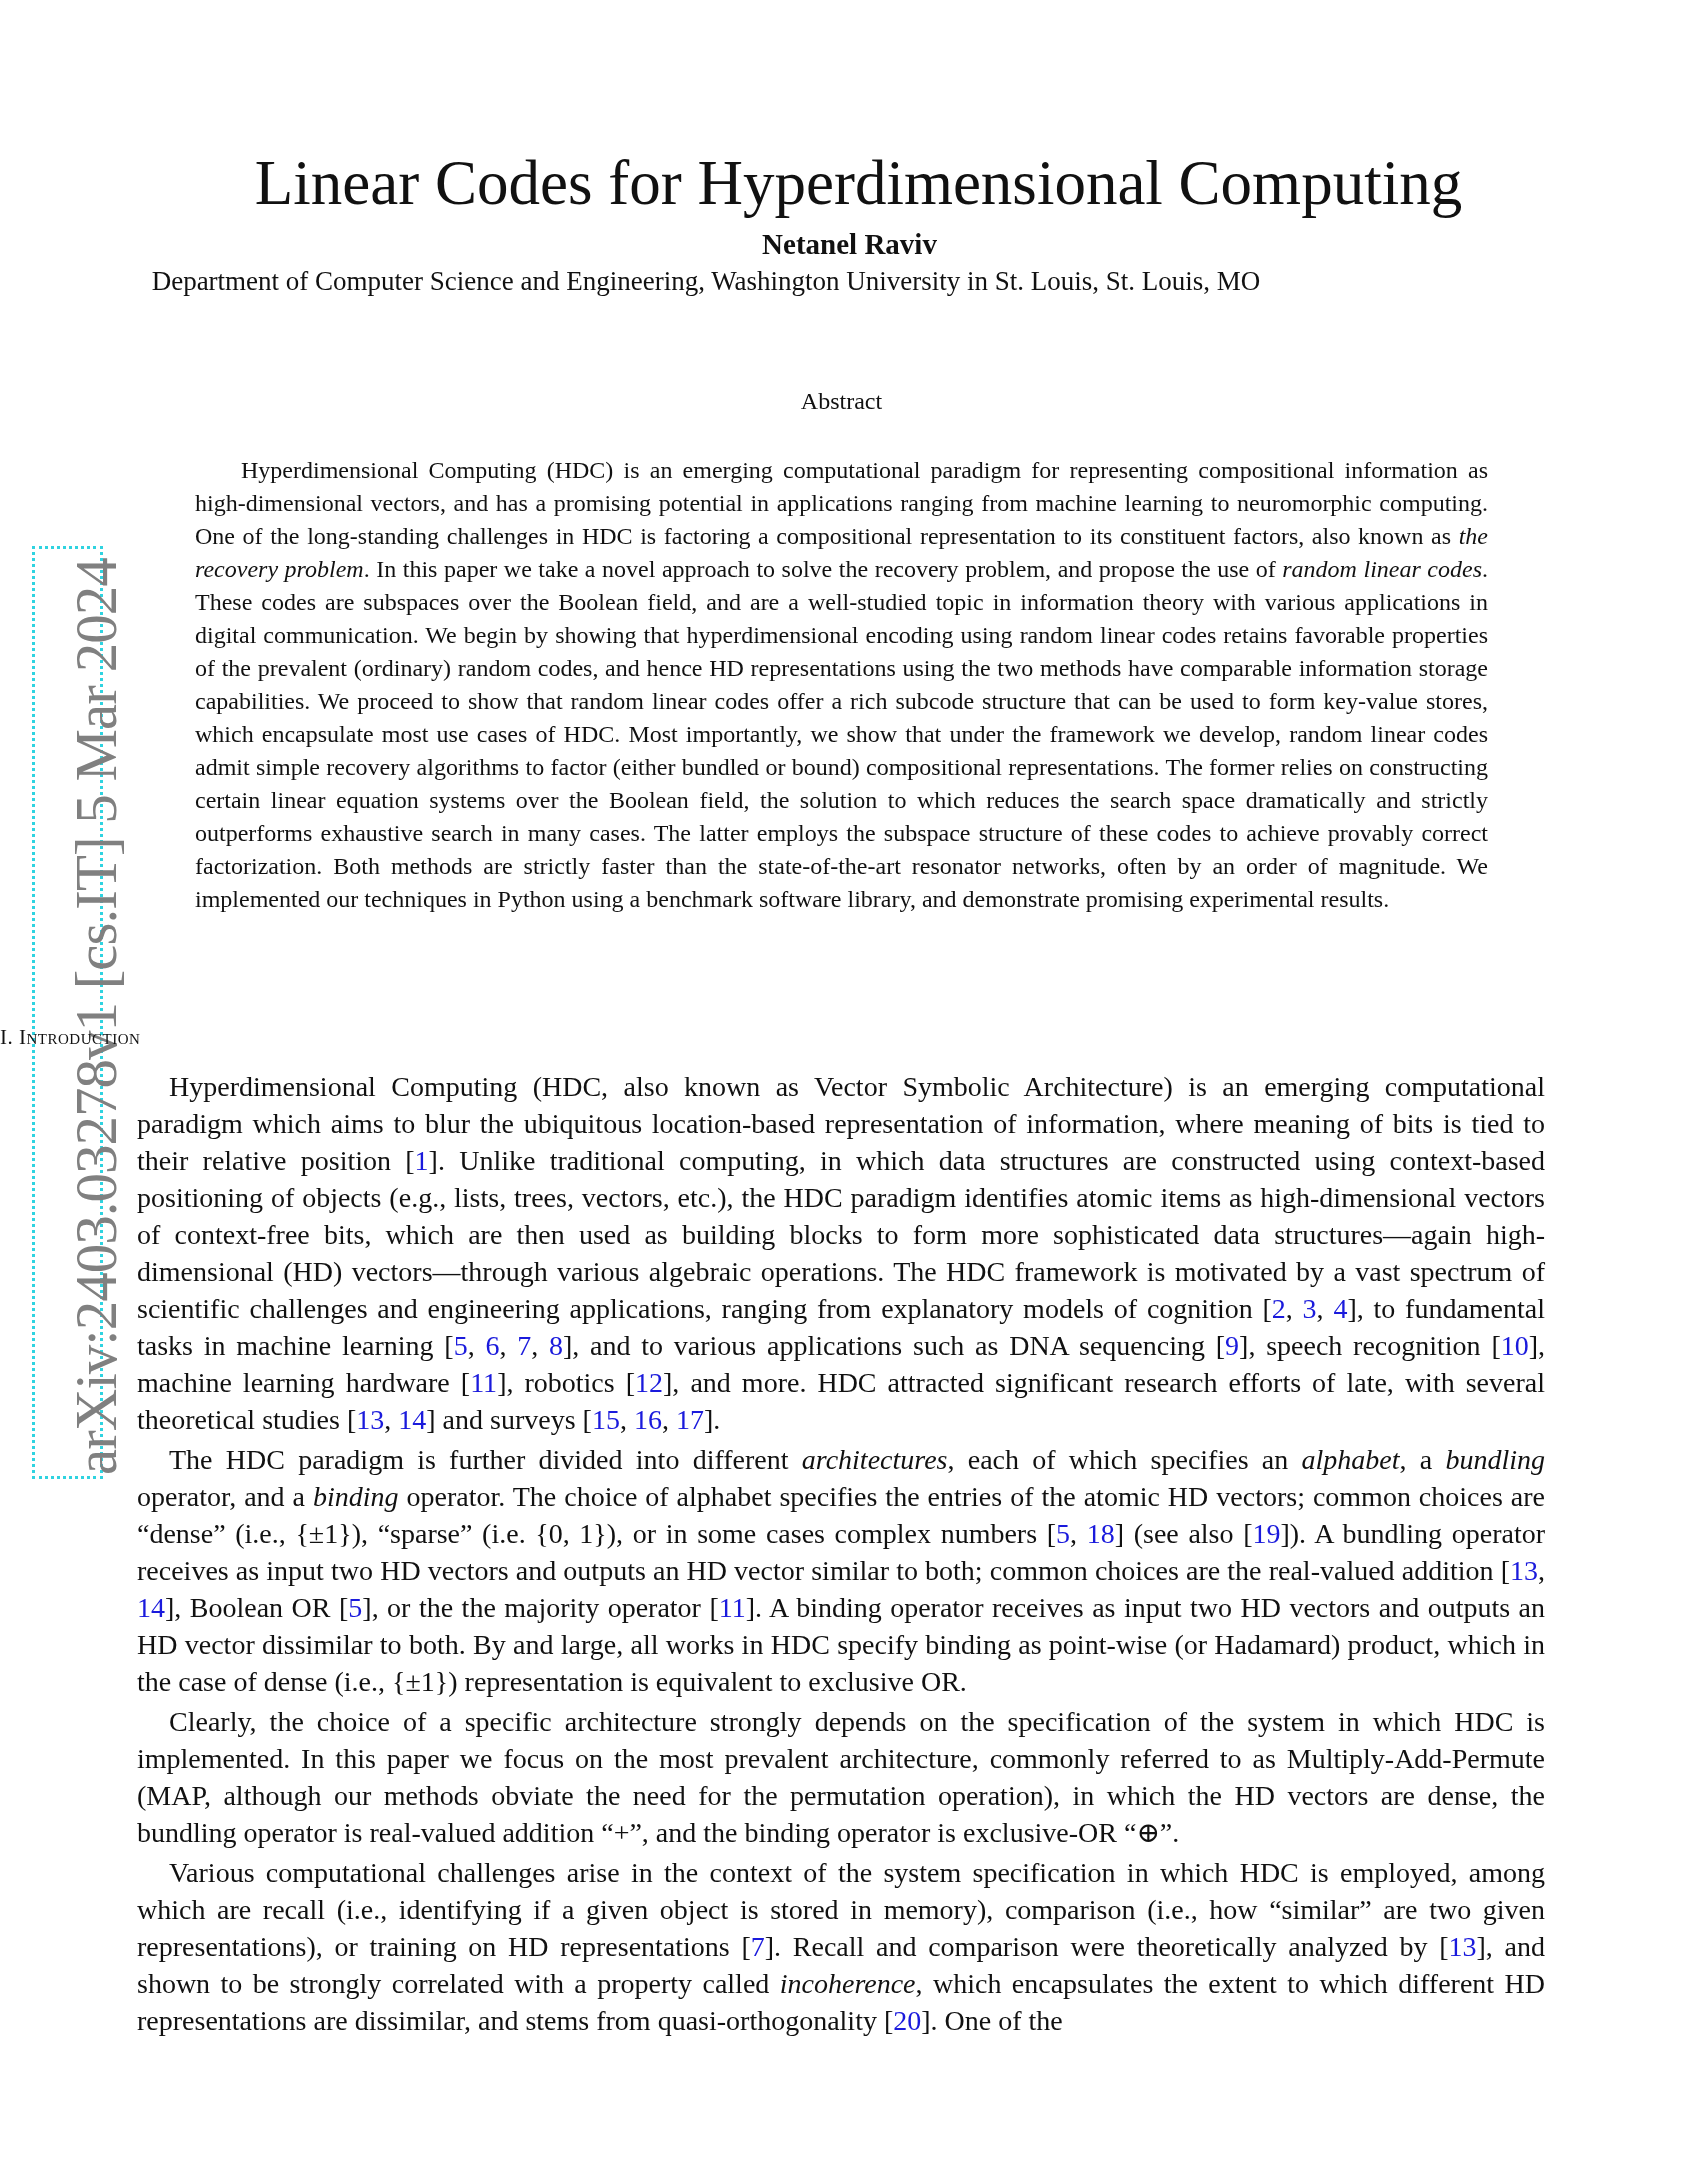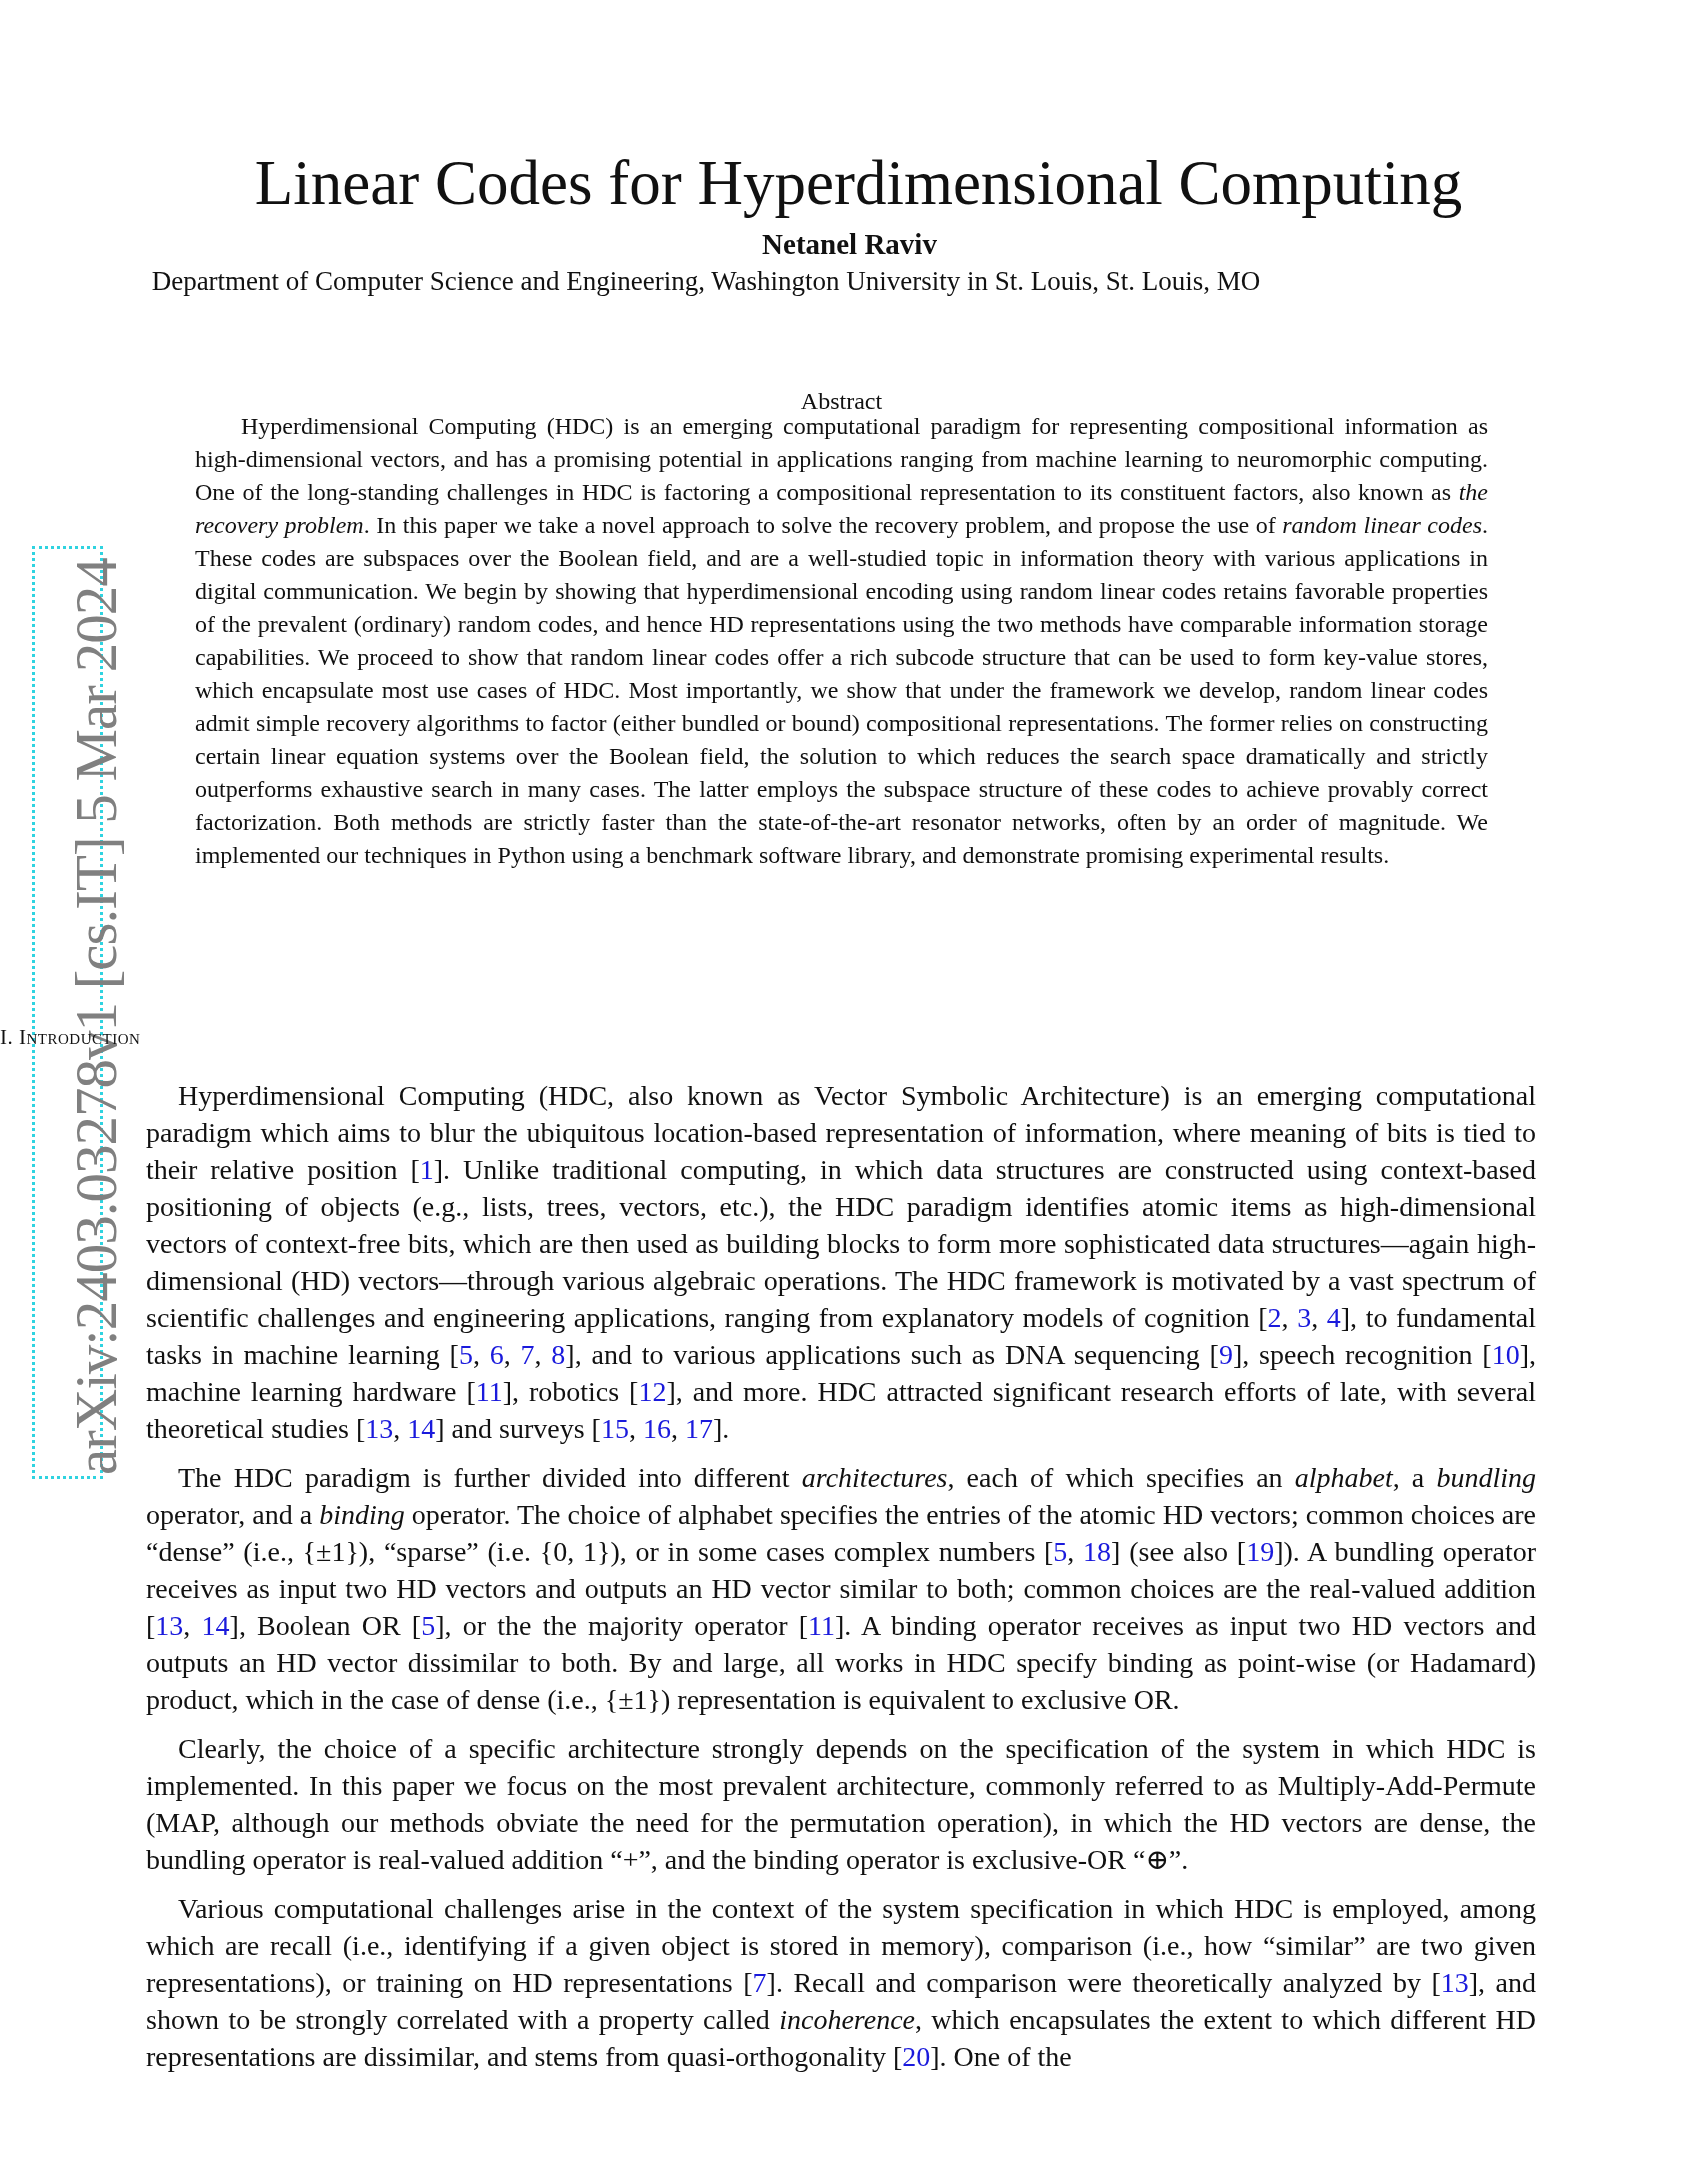--- a/index.html
+++ b/index.html
@@ -6,27 +6,27 @@
   body { width: 1683px; height: 2178px; position: relative; overflow: hidden;
          font-family: "Liberation Serif", "DejaVu Serif", serif; color: #111; }
   .title { position: absolute; top: 127px; left: 0; width: 1683px; text-align: center;
            font-size: 63px; line-height: 79px; font-weight: normal; margin: 17px; }
   .author { position: absolute; top: 226px; left: 8px; width: 1683px; text-align: center;
             font-size: 29px; font-weight: bold; line-height: 36px; }
   .affil { position: absolute; top: 264px; left: 0; width: 1412px; text-align: center;
            font-size: 27px; line-height: 34px; }
   .abstract-head { position: absolute; top: 386px; left: 0; width: 1683px; text-align: center;
                    font-size: 24px; font-weight: normal; line-height: 30px; }
-  .abstract { position: absolute; top: 410px; left: 195px; width: 1293px;
+  .abstract { position: absolute; top: 454px; left: 195px; width: 1293px;
               font-size: 24px; line-height: 33px; text-align: justify; text-indent: 46px; margin: 0; }
   .section-head { position: absolute; top: 1020px; left: 0; width: 1683px; text-align: left;
                   font-size: 21px; line-height: 34px; font-variant: small-caps; letter-spacing: 0.5px; }
   .body { position: absolute; top: 1065px; left: 134px; width: 1414px; font-size: 28px;
           line-height: 37px; text-align: justify; }
-  .body p { margin: 12px; text-indent: 32px; }
+  .body p { margin: 3px; text-indent: 32px; }
   .cite { color: #1a1adc; }
   em { font-style: italic; }
   .stamp { position: absolute; left: 32px; top: 546px; width: 71px; height: 933px;
            border: 3px dotted #2fd3e0; box-sizing: border-box; }
   .stamp-text { position: absolute; left: 67px; top: 1475px; transform-origin: 0 0;
                 transform: rotate(-90deg); font-family: "Liberation Serif", serif;
                 font-size: 59px; color: #808080; white-space: nowrap; line-height: 59px;
                 letter-spacing: -1px; }
 </style>
 </head>

